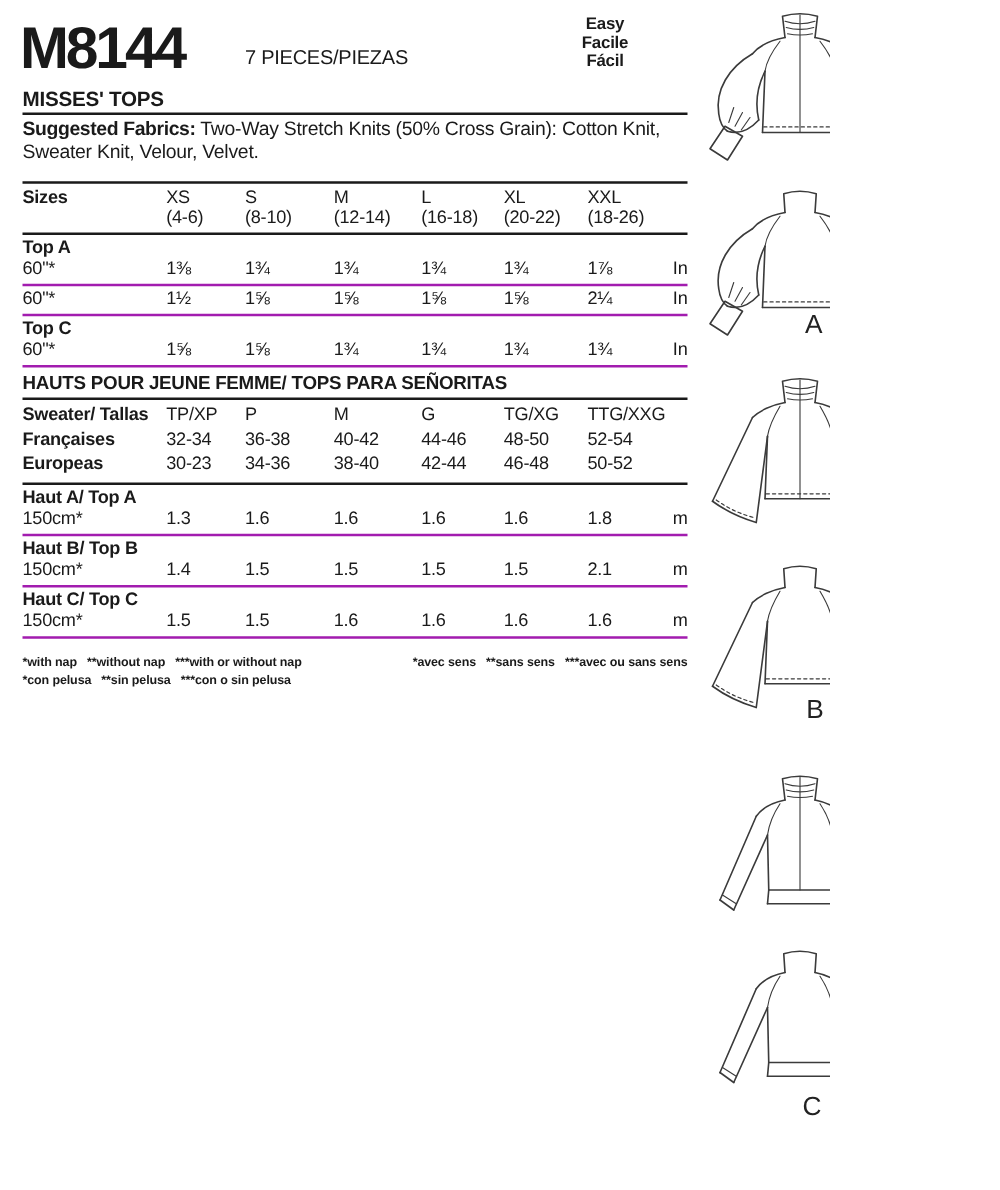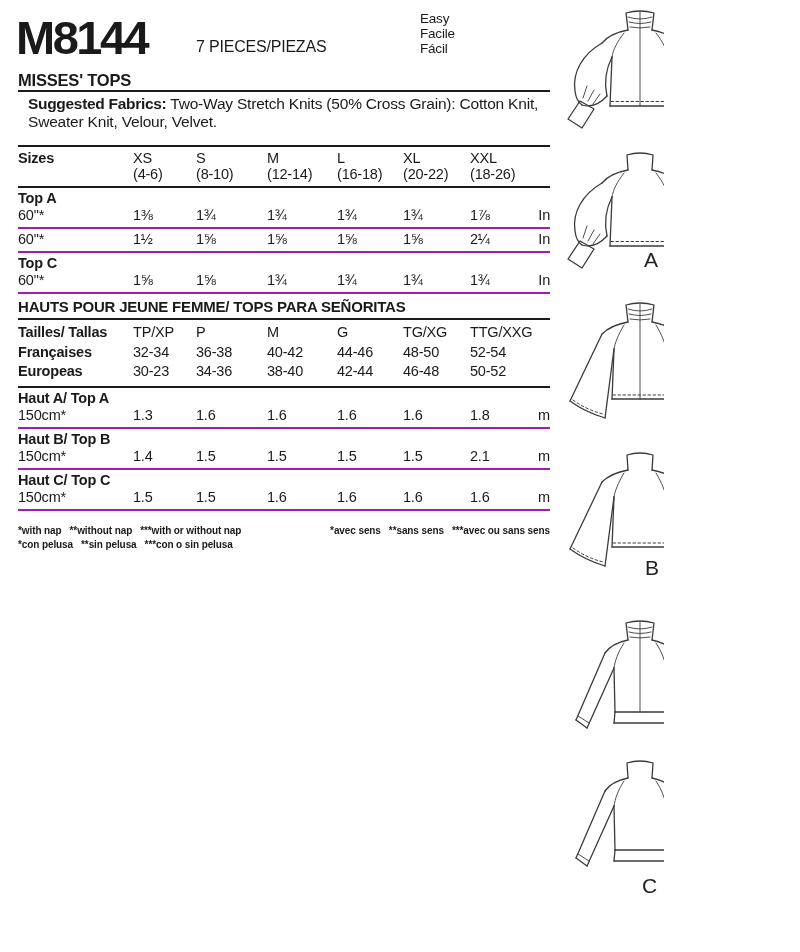--- a/index.html
+++ b/index.html
@@ -3,25 +3,25 @@
 <meta charset="utf-8">
 <style>
   html,body{margin:0;padding:0;background:#fff;}
   .page{
     position:relative;width:664px;height:952px;background:#ffffff;overflow:hidden;
     font-family:"Liberation Sans",sans-serif;color:#1a1a1a;letter-spacing:-0.2px;
   }
   
   .m-number{position:absolute;left:16px;top:10px;font-size:47px;font-weight:700;letter-spacing:-2.5px;}
   .pieces{position:absolute;left:196px;top:38px;font-size:16px;}
-  .difficulty{position:absolute;left:420px;top:11px;width:128px;text-align:left;
-    font-size:13.5px;font-weight:400;line-height:15px;}
+  .difficulty{position:absolute;left:420px;top:11px;width:128px;text-align:center;
+    font-size:13.5px;font-weight:700;line-height:15px;}
   .doc-title{position:absolute;left:18px;top:71px;font-size:16.5px;font-weight:700;}
   .title-rule{position:absolute;left:18px;top:90px;width:532px;height:0;border-top:2px solid #1a1a1a;}
-  .fabrics{position:absolute;left:28px;top:95px;width:540px;font-size:15.5px;line-height:18px;}
+  .fabrics{position:absolute;left:18px;top:95px;width:540px;font-size:15.5px;line-height:18px;}
   .fabrics b{letter-spacing:-0.3px;}
 
   
   .tables{position:absolute;left:18px;top:145px;width:532px;}
   .cols{display:grid;grid-template-columns:115px 63px 71px 70px 66px 67px 63px 17px;}
   .cols .u{text-align:right;}
   .thead{border-top:2px solid #1a1a1a;border-bottom:2px solid #1a1a1a;padding:3px 0 4px;
     font-size:14.5px;line-height:16px;}
   .thead .sz{font-weight:400;}
   .thead .lbl{font-weight:700;}
@@ -150,21 +150,21 @@
         <div>1¾</div>
         <div>1¾</div>
         <div class="u">In</div>
       </div>
     </div>
 
     <div class="sec-header">HAUTS POUR JEUNE FEMME/ TOPS PARA SEÑORITAS</div>
 
     <div class="msizes">
       <div class="cols">
-        <div class="lbl">Tailles/ Tallas</div>
+        <div class="lbl">Sweater/ Tallas</div>
         <div>TP/XP</div>
         <div>P</div>
         <div>M</div>
         <div>G</div>
         <div>TG/XG</div>
         <div>TTG/XXG</div>
         <div></div>
       </div>
       <div class="cols">
         <div class="lbl">Françaises</div>

